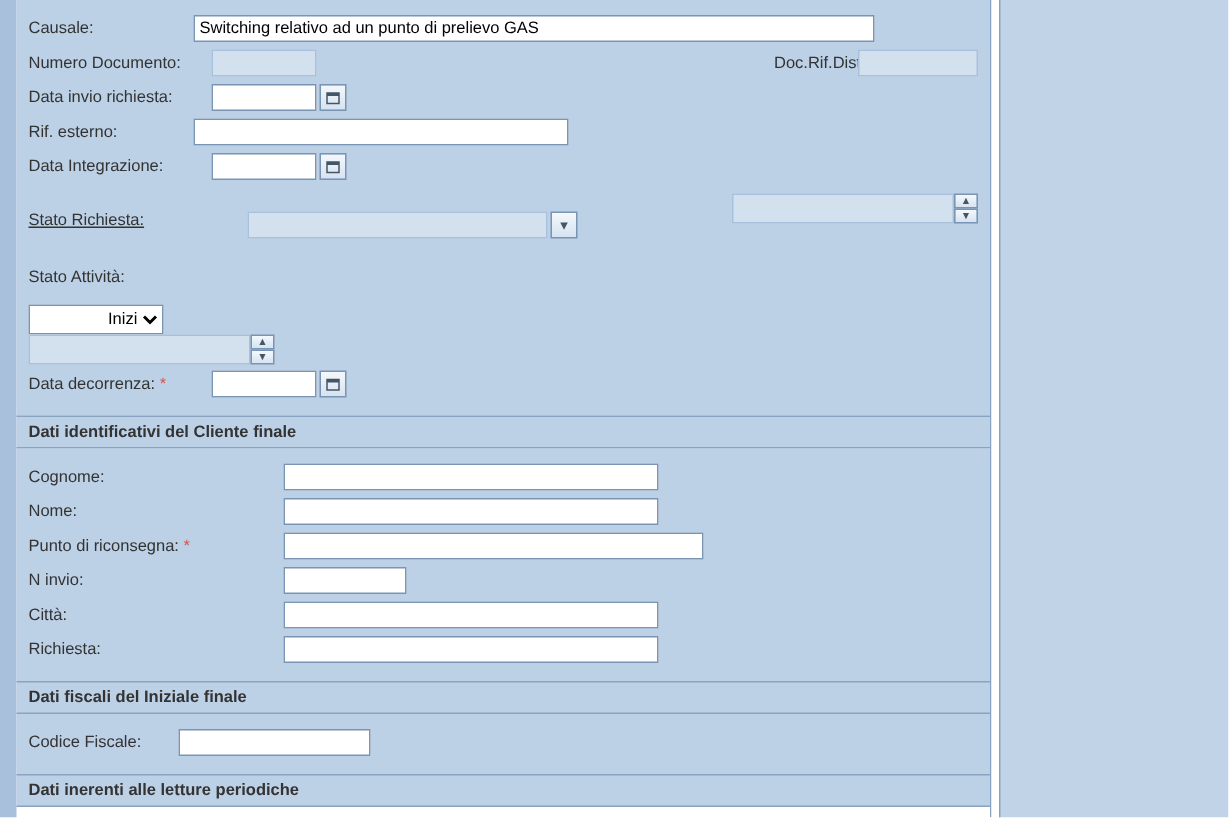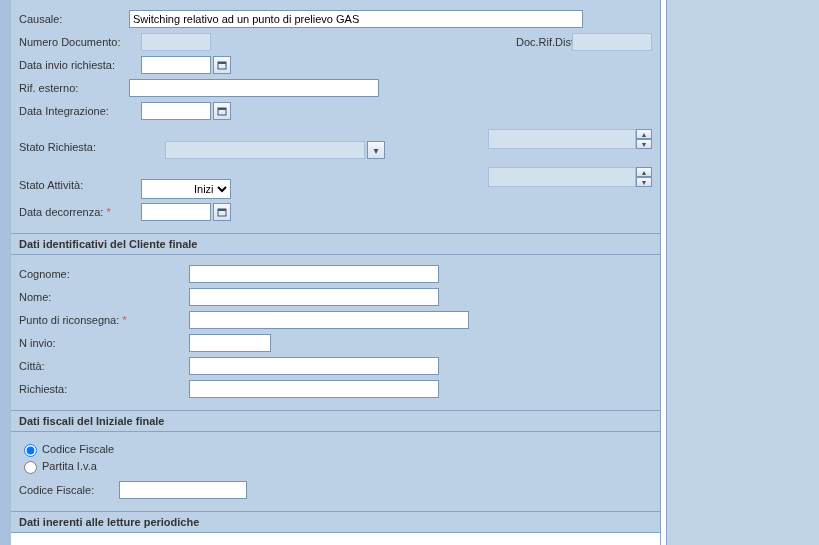--- a/index.html
+++ b/index.html
@@ -174,36 +174,36 @@
         <input type="text" class="fld" style="width: 70px;" value="">
         <span class="iconbtn">
           <svg width="10" height="10">
               <rect x="1" y="2" width="8" height="7" fill="none" stroke="#456" stroke-width="1"></rect>
               <rect x="1" y="2" width="8" height="2" fill="#456"></rect>
             </svg>
         </span>
       </div>
 
       <div class="row" style="margin-top:8px;align-items:flex-start;">
-        <div class="lbl" style="width:146px;margin-top:12px;">Stato Richiesta:</div>
+        <div class="lbl" style="width:146px;margin-top:12px;text-decoration:underline;">Stato Richiesta:</div>
         <div style="display:flex;align-items:center;margin-top:12px;">
           <input type="text" class="ro" style="width: 200px;" readonly="" value="">
           <span class="iconbtn">▾</span>
         </div>
         <div style="flex:1"></div>
         <div style="display:flex;align-items:center;">
           <input type="text" class="statebox" style="width: 148px;" readonly="" value="">
           <div class="spinner">
             <div class="spinbtn">▲</div>
             <div class="spinbtn">▼</div>
           </div>
         </div>
       </div>
 
-      <div class="row" style="margin-top:8px;align-items:flex-start;">
+      <div class="row" style="margin-top:8px;align-items:flex-start;flex-direction:column;">
         <div class="lbl" style="width:122px;margin-top:12px;">Stato Attività:</div>
         <div style="margin-top:12px;">
           <select class="fld" style="width:90px;padding-left:48px;">
             <option>Iniziale</option>
           </select>
         </div>
         <div style="flex:1"></div>
         <div style="display:flex;align-items:center;">
           <input type="text" class="statebox" style="width: 148px;" readonly="" value="">
           <div class="spinner">
@@ -252,30 +252,20 @@
         <input type="text" class="fld" style="width: 250px;" value="">
       </div>
       <div class="row">
         <div class="lbl">Richiesta:</div>
         <input type="text" class="fld" style="width: 250px;" value="">
       </div>
     </div>
 
     <div class="section-header">Dati fiscali del Iniziale finale</div>
     <div class="panel">
-      <div class="radiogrp">
-        <div class="row" style="min-height:16px;margin:1px 0;">
-          <input type="radio" name="fisc" checked="" style="">
-          <label>Codice Fiscale</label>
-        </div>
-        <div class="row" style="min-height:16px;margin:1px 0;">
-          <input type="radio" name="fisc" style="">
-          <label>Partita I.v.a</label>
-        </div>
-      </div>
       <div class="row">
         <div class="lbl" style="width:100px">Codice Fiscale:</div>
         <input type="text" class="fld" style="width: 128px;" value="">
       </div>
     </div>
 
     <div class="section-header">Dati inerenti alle letture periodiche</div>
 
   </div>
   <div class="spacer"></div>

